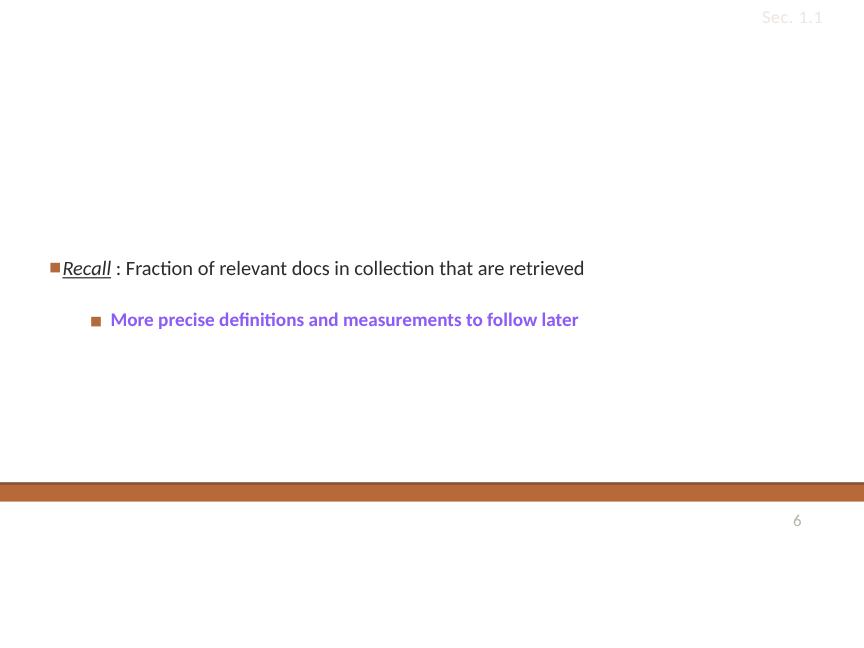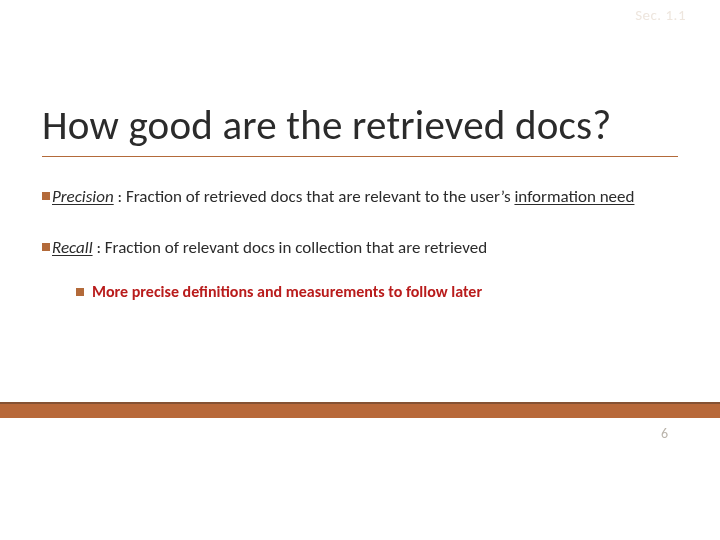--- a/index.html
+++ b/index.html
@@ -73,21 +73,21 @@
     text-decoration: underline;
     text-decoration-thickness: 1px;
     text-underline-offset: 2px;
   }
   .sub-bullet {
     display: flex;
     align-items: flex-start;
     margin-left: 34px;
     margin-top: 22px;
     font-size: 16px;
-    color: #b91c1c;
+    color: #8b5cf6;
     font-weight: 600;
   }
   .sub-bullet .sq {
     margin-right: 8px;
     margin-top: 6px;
   }
   .footer-bar {
     position: absolute;
     left: 0;
     right: 0;
@@ -104,30 +104,23 @@
     color: #b9b3aa;
   }
 </style>
 </head>
 <body>
 
 <div class="slide">
 
   <div class="sec-label">Sec. 1.1</div>
 
-  <h1 class="title">How good are the retrieved docs?</h1>
 
   <div class="body">
 
-    <div class="bullet-line">
-      <span class="sq"></span>
-      <span class="bullet-text">
-        <span class="term">Precision</span><span> : Fraction of retrieved docs that are relevant to the user’s </span><span class="ul">information need</span><span></span>
-      </span>
-    </div>
 
     <div class="bullet-line compact">
       <span class="sq"></span>
       <span class="bullet-text">
         <span class="term">Recall</span><span> : Fraction of relevant docs in collection that are retrieved</span>
       </span>
     </div>
 
     <div class="sub-bullet">
       <span class="sq"></span>

